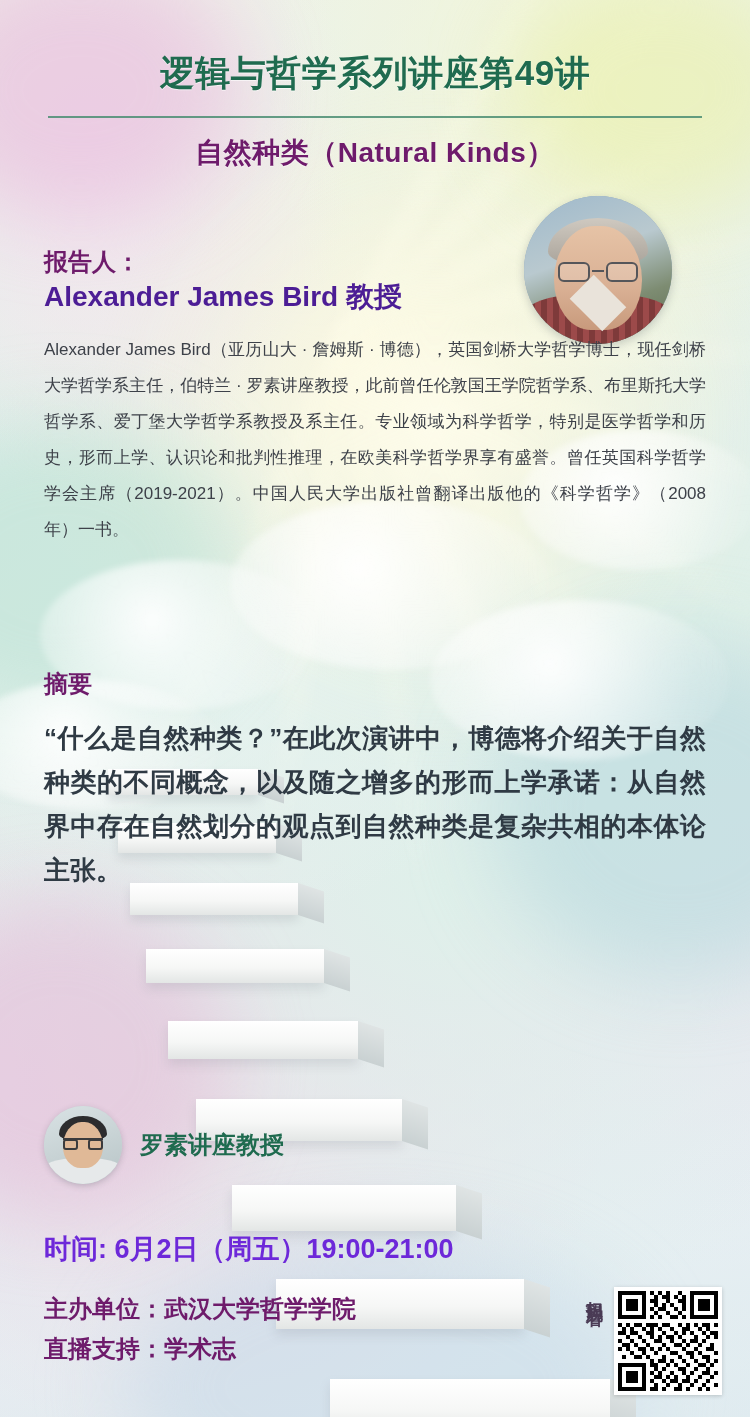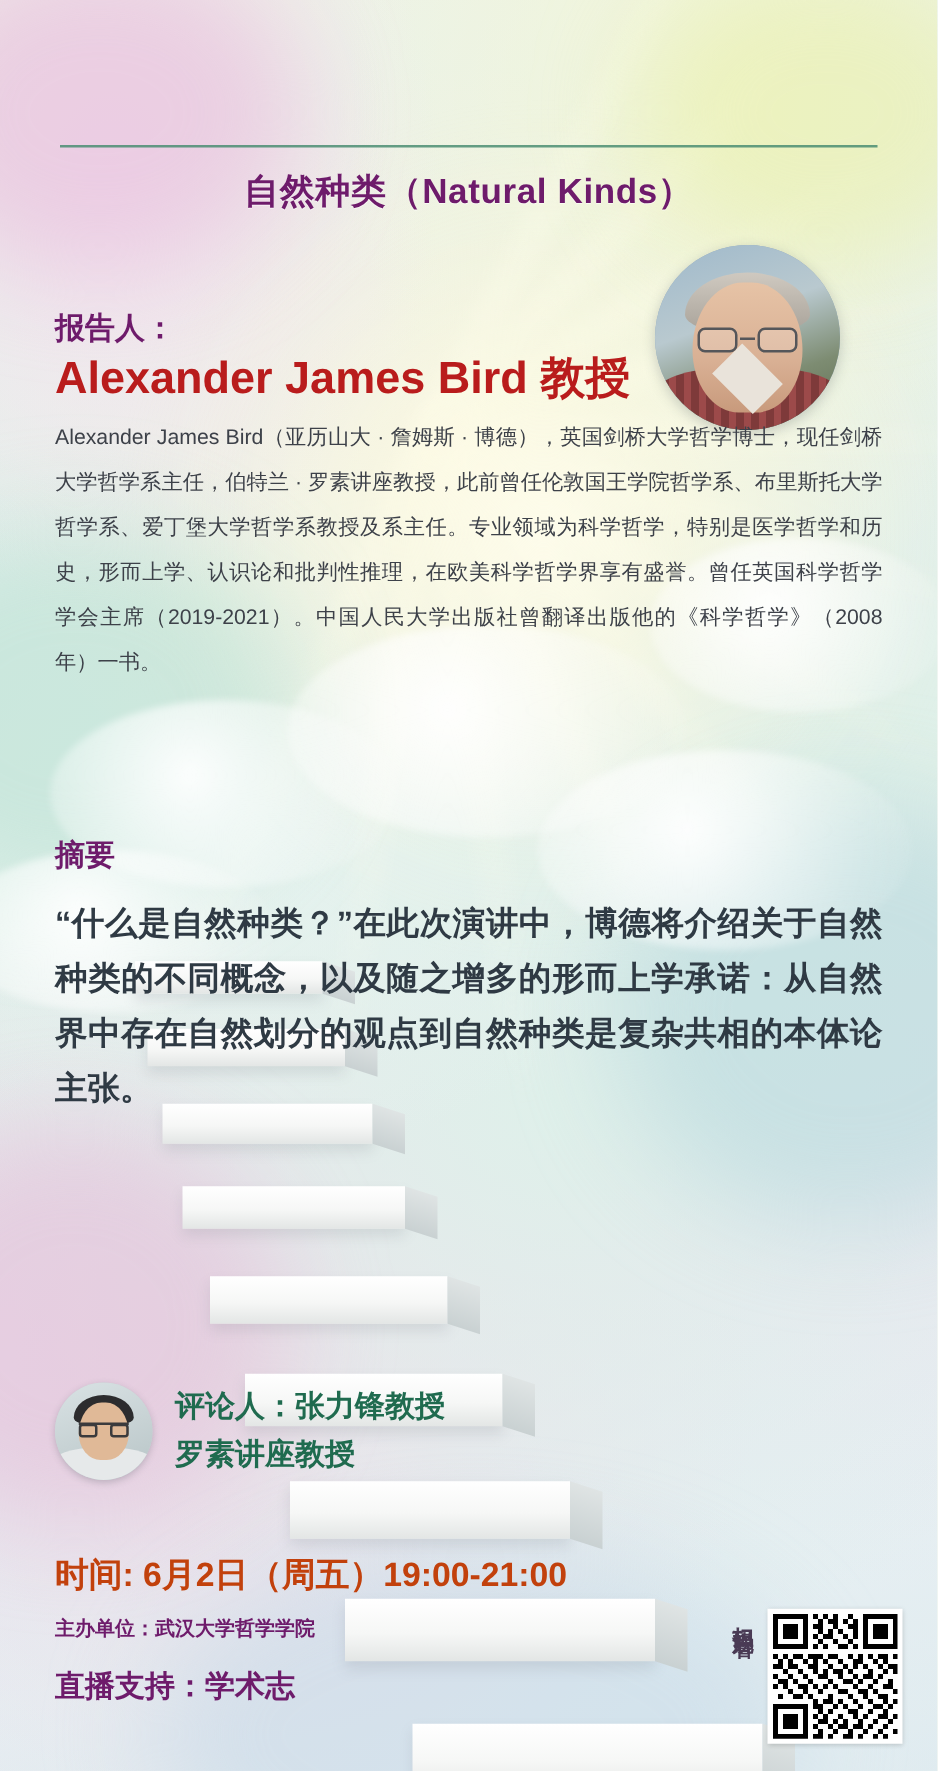--- a/index.html
+++ b/index.html
@@ -173,21 +173,21 @@
     transform: translateX(-50%) rotate(45deg);
     background: #e9e3da;
   }
 
   .label-reporter {
     position: absolute; left: 44px; top: 246px;
     font-size: 24px; font-weight: bold; color: #6e1b6b; text-align: right;
   }
   .speaker-name {
     position: absolute; left: 44px; top: 278px;
-    font-size: 36px; font-weight: bold; color: #b91c1c;
+    font-size: 28px; font-weight: bold; color: #4c1d95;
   }
 
   .bio {
     position: absolute;
     left: 44px; right: 44px; top: 332px;
     font-size: 17px;
     line-height: 36px;
     color: #3d4149;
     text-align: justify;
   }
@@ -244,25 +244,25 @@
     position: absolute; left: 50%; bottom: -4px; width: 84px; height: 30px;
     transform: translateX(-50%);
     background: #e6e9ea; border-radius: 44% 44% 0 0;
   }
   .comm-text { line-height: 38px; }
   .comm-line1 { font-size: 24px; font-weight: bold; color: #1f6b4f; }
   .comm-line2 { font-size: 24px; font-weight: bold; color: #1f6b4f; }
 
   .time-line {
     position: absolute; left: 44px; top: 1231px;
-    font-size: 27px; font-weight: bold; color: #c2410c; margin-top: 11px;
+    font-size: 27px; font-weight: bold; color: #6d28d9;
   }
   .org-line {
     position: absolute; left: 44px; top: 1293px;
-    font-size: 16px; color: #6e1b6b; font-weight: bold;
+    font-size: 24px; color: #6e1b6b; font-weight: bold;
   }
   .live-line {
     position: absolute; left: 44px; top: 1333px;
     font-size: 24px; color: #6e1b6b; font-weight: bold;
   }
 
   .qr-wrap { position: absolute; right: 28px; bottom: 22px; display: flex; align-items: flex-end; gap: 8px; }
   .qr-caption {
     writing-mode: vertical-rl;
     font-size: 17px; color: #4a3b55; letter-spacing: 3px;
@@ -337,20 +337,21 @@
     <div class="step" style="left:276px;top:642px;width:248px;height:50px;">
         <div class="side"></div>
       </div>
     <div class="step" style="left:330px;top:742px;width:280px;height:56px;">
         <div class="side"></div>
       </div>
   </div>
 
   <div class="content">
 
+    <div class="title-series">逻辑与哲学系列讲座第49讲</div>
     <div class="title-rule"></div>
     <div class="title-main">自然种类（Natural Kinds）</div>
 
     <div class="speaker-photo">
       <div class="sky"></div>
       <div class="shirt"></div>
       <div class="hair"></div>
       <div class="head"></div>
       <div class="collar"></div>
       <div class="glasses">
@@ -373,21 +374,20 @@
         <div class="bg"></div>
         <div class="body2"></div>
         <div class="hair2"></div>
         <div class="head2"></div>
         <div class="glasses2">
           <i class="l"></i>
             <i class="r"></i>
         </div>
       </div>
       <div class="comm-text">
-        <div class="comm-line1">评论人：张力锋教授</div>
         <div class="comm-line2">罗素讲座教授</div>
       </div>
     </div>
 
     <div class="time-line">时间: 6月2日（周五）19:00-21:00</div>
     <div class="org-line">主办单位：武汉大学哲学学院</div>
     <div class="live-line">直播支持：学术志</div>
 
     <div class="qr-wrap">
       <div class="qr-caption">扫码观看</div>

